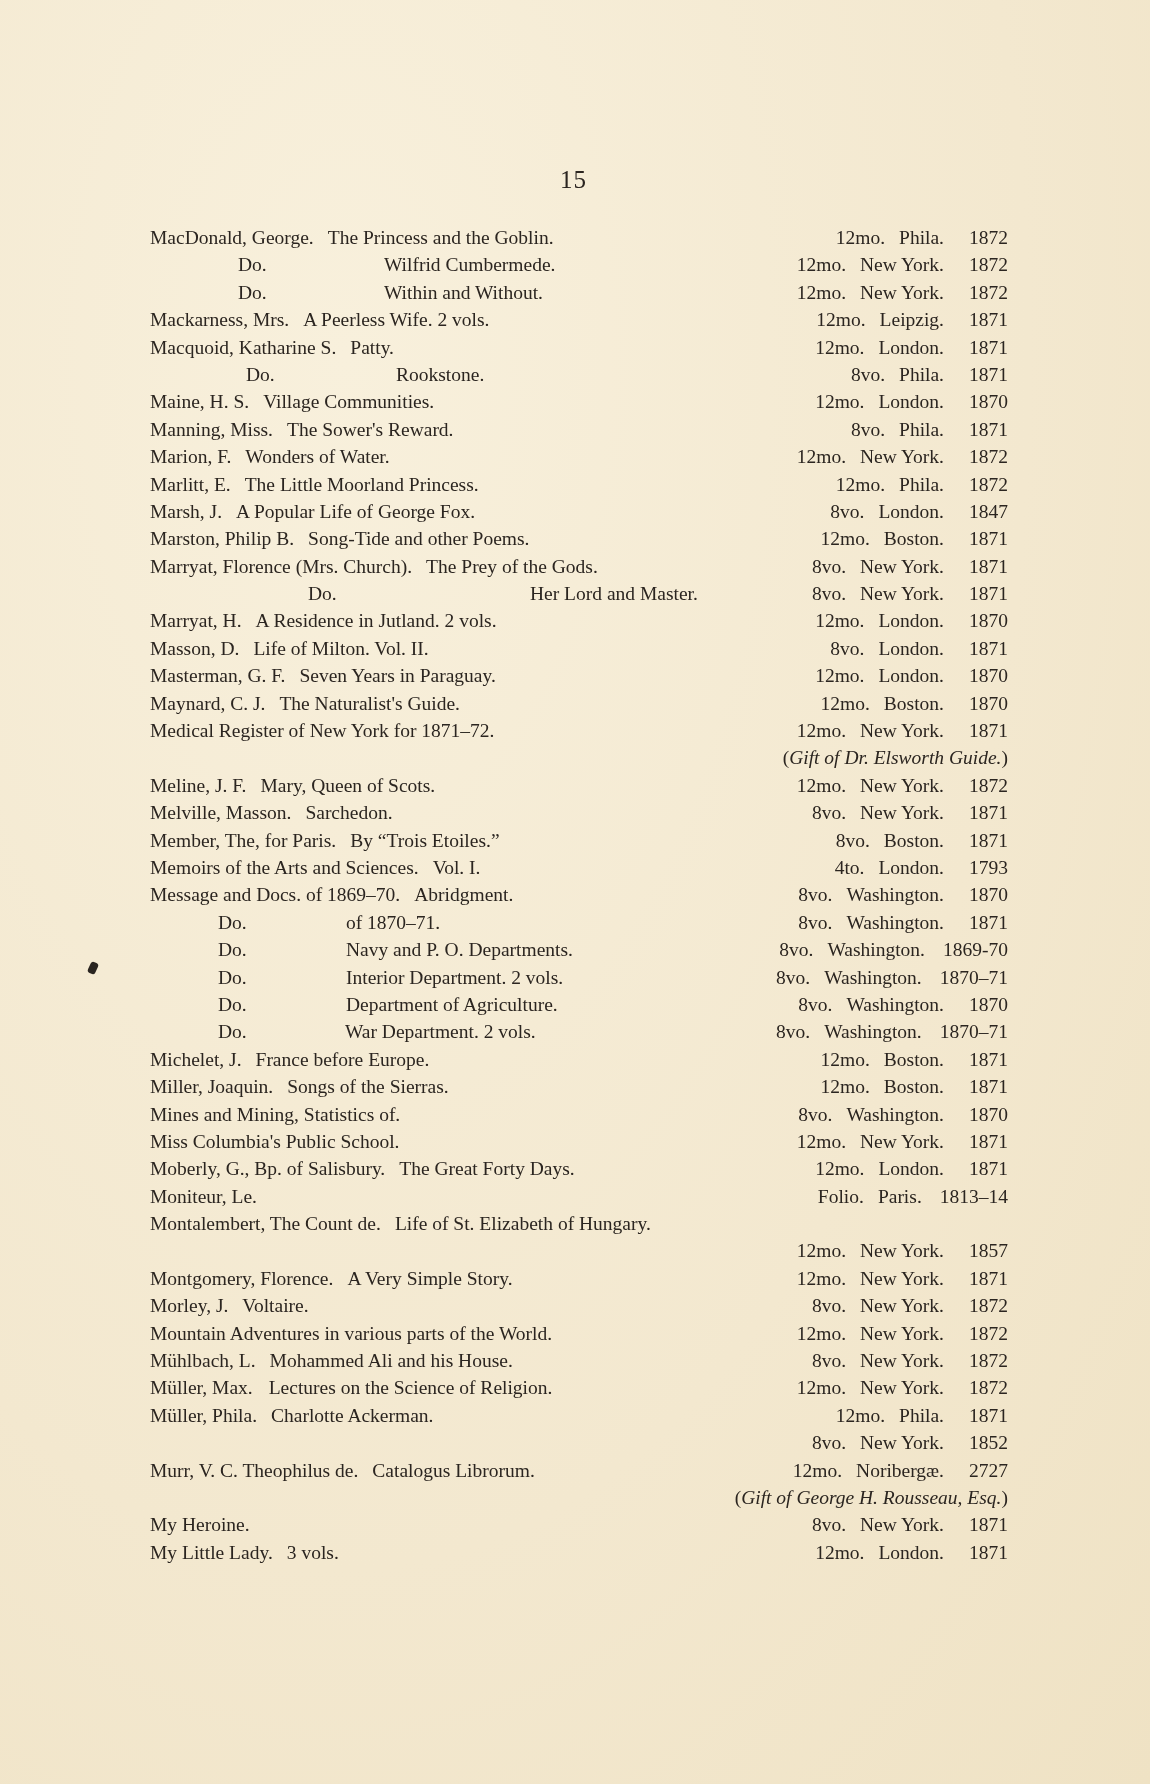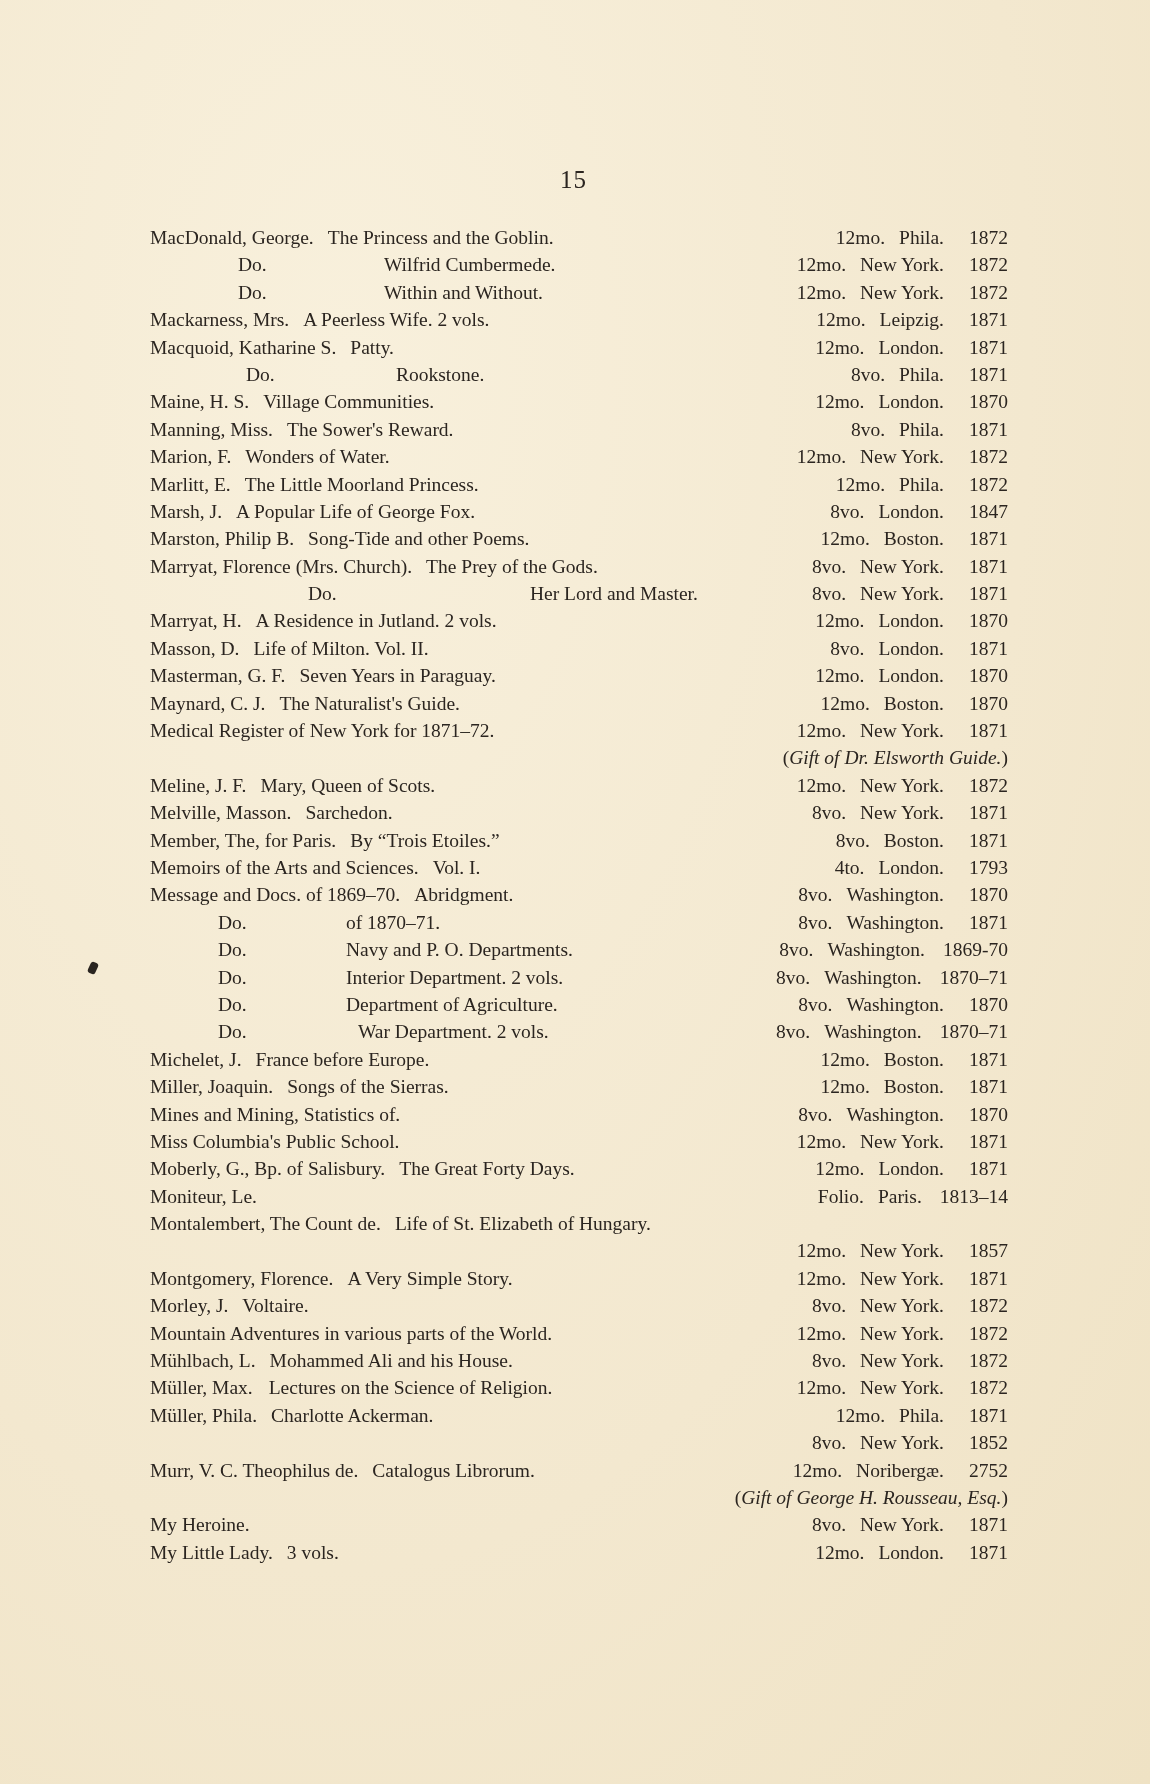--- a/index.html
+++ b/index.html
@@ -291,21 +291,21 @@
       </div>
       <div class="right">
         <span class="fmt">8vo.</span>
         <span class="place">Washington.</span>
         <span class="year">1870</span>
       </div>
     </div>
     <div class="row">
       <div class="left" style="width: 500px;">
         <span style="position: absolute; left: 68px;">Do.</span>
-        <span style="position: absolute; left: 208px;">War Department.  2 vols.</span>
+        <span style="position: absolute; left: 195px;">War Department.  2 vols.</span>
       </div>
       <div class="right">
         <span class="fmt">8vo.</span>
         <span class="place">Washington.</span>
         <span class="year">1870–71</span>
       </div>
     </div>
     <div class="row">
       <div class="left"><span>Michelet, J.</span><span style="margin-left: 14px;">France before Europe.</span></div>
       <div class="right">
@@ -418,21 +418,21 @@
         <span class="fmt">8vo.</span>
         <span class="place">New York.</span>
         <span class="year">1852</span>
       </div>
     </div>
     <div class="row">
       <div class="left"><span>Murr, V. C. Theophilus de.</span><span style="margin-left: 14px;">Catalogus Librorum.</span></div>
       <div class="right">
         <span class="fmt">12mo.</span>
         <span class="place">Noribergæ.</span>
-        <span class="year">2752</span>
+        <span class="year">2727</span>
       </div>
     </div>
     <div class="row">
       <div class="gift"><span class="paren">(</span><span>Gift of George H. Rousseau, Esq.</span><span class="paren">)</span></div>
     </div>
     <div class="row">
       <div class="left"><span>My Heroine.</span><span></span></div>
       <div class="right">
         <span class="fmt">8vo.</span>
         <span class="place">New York.</span>

